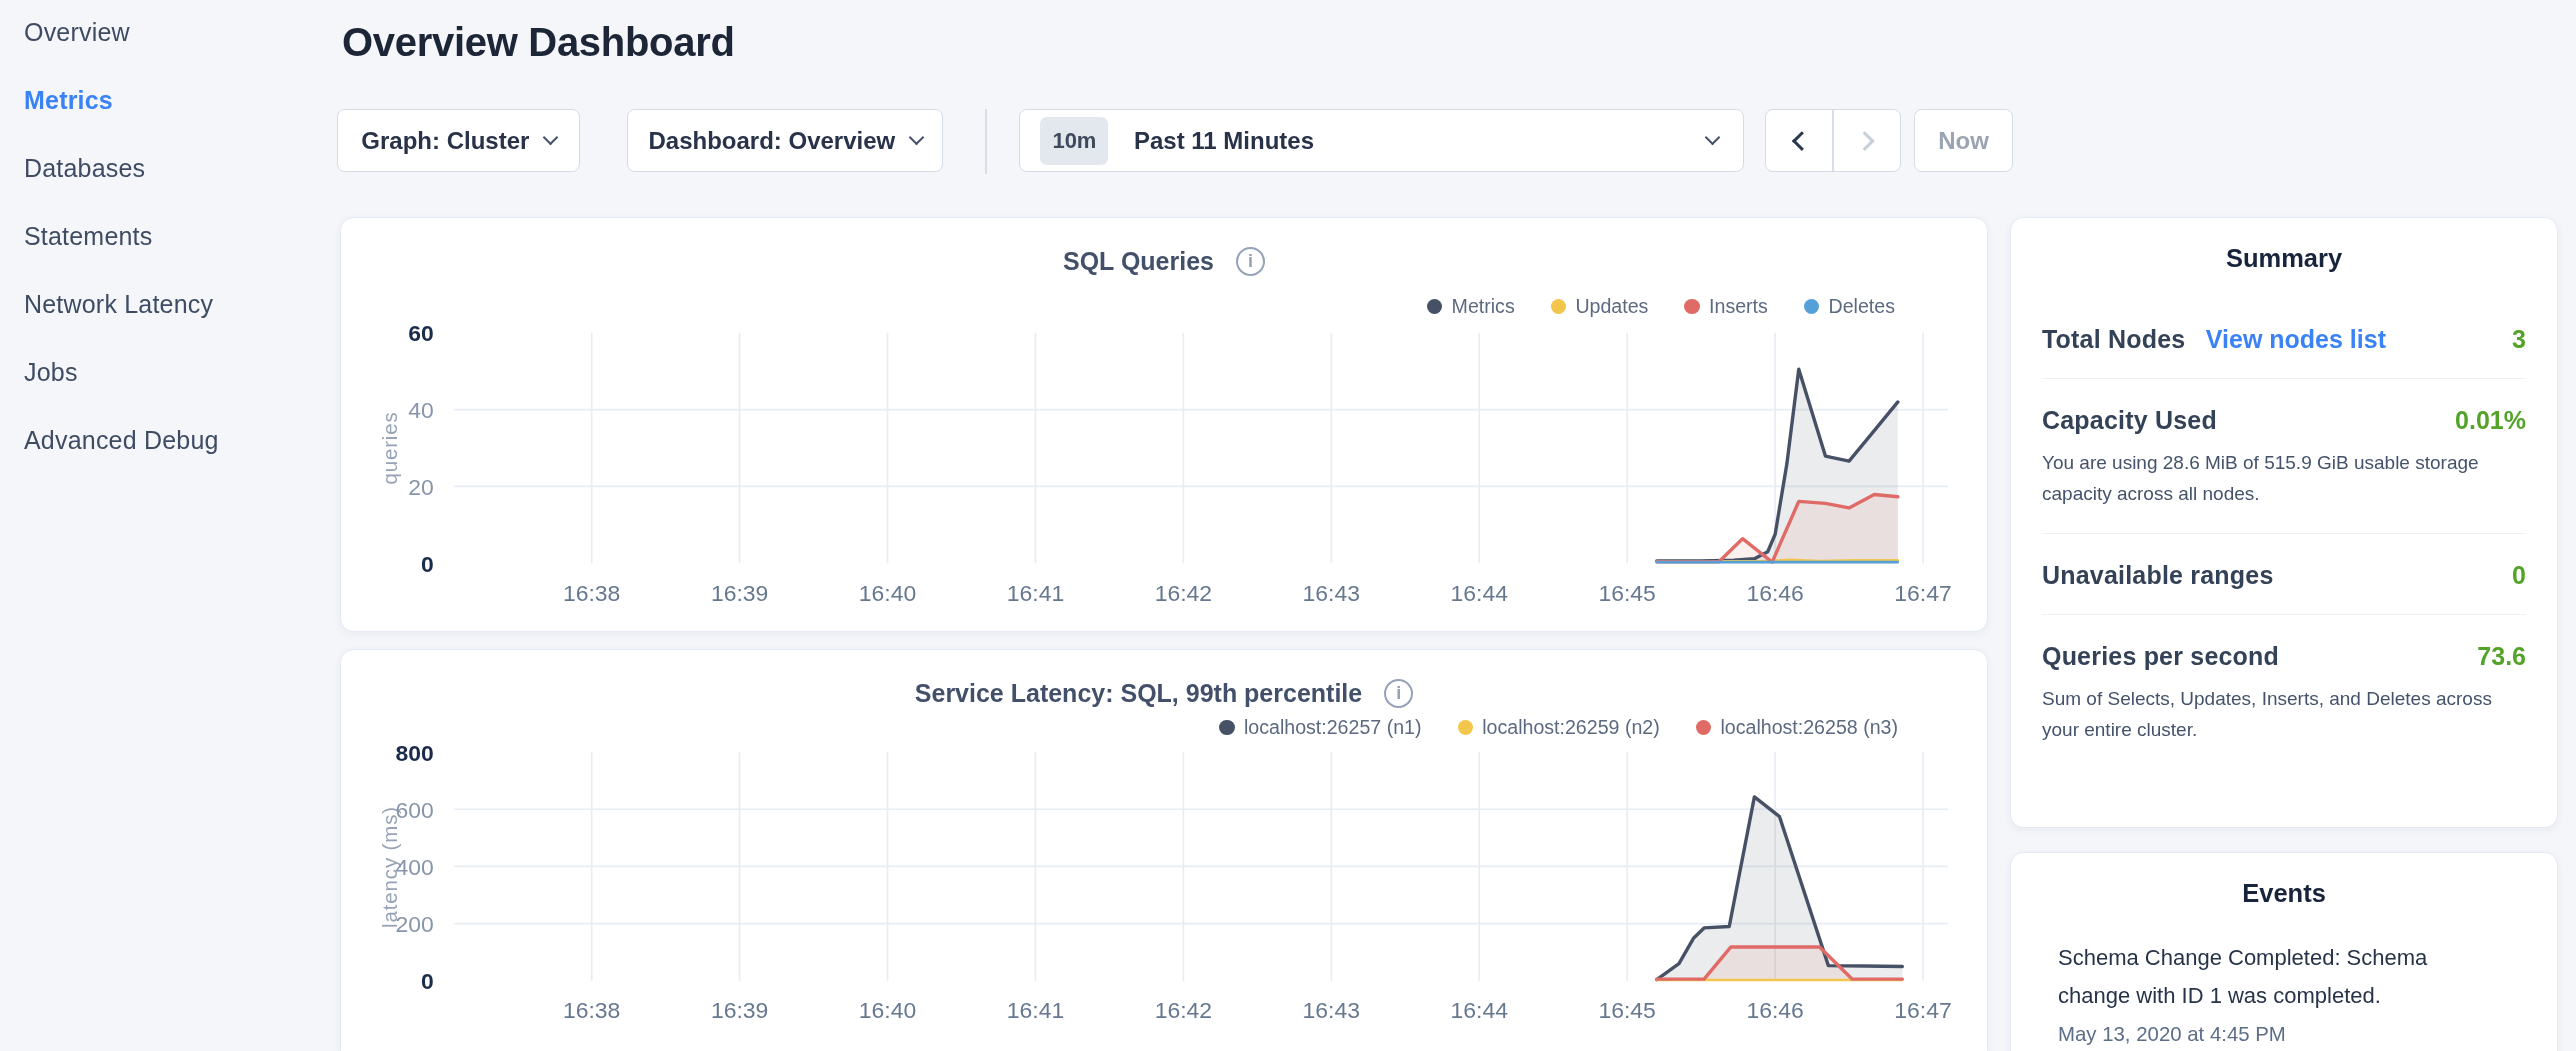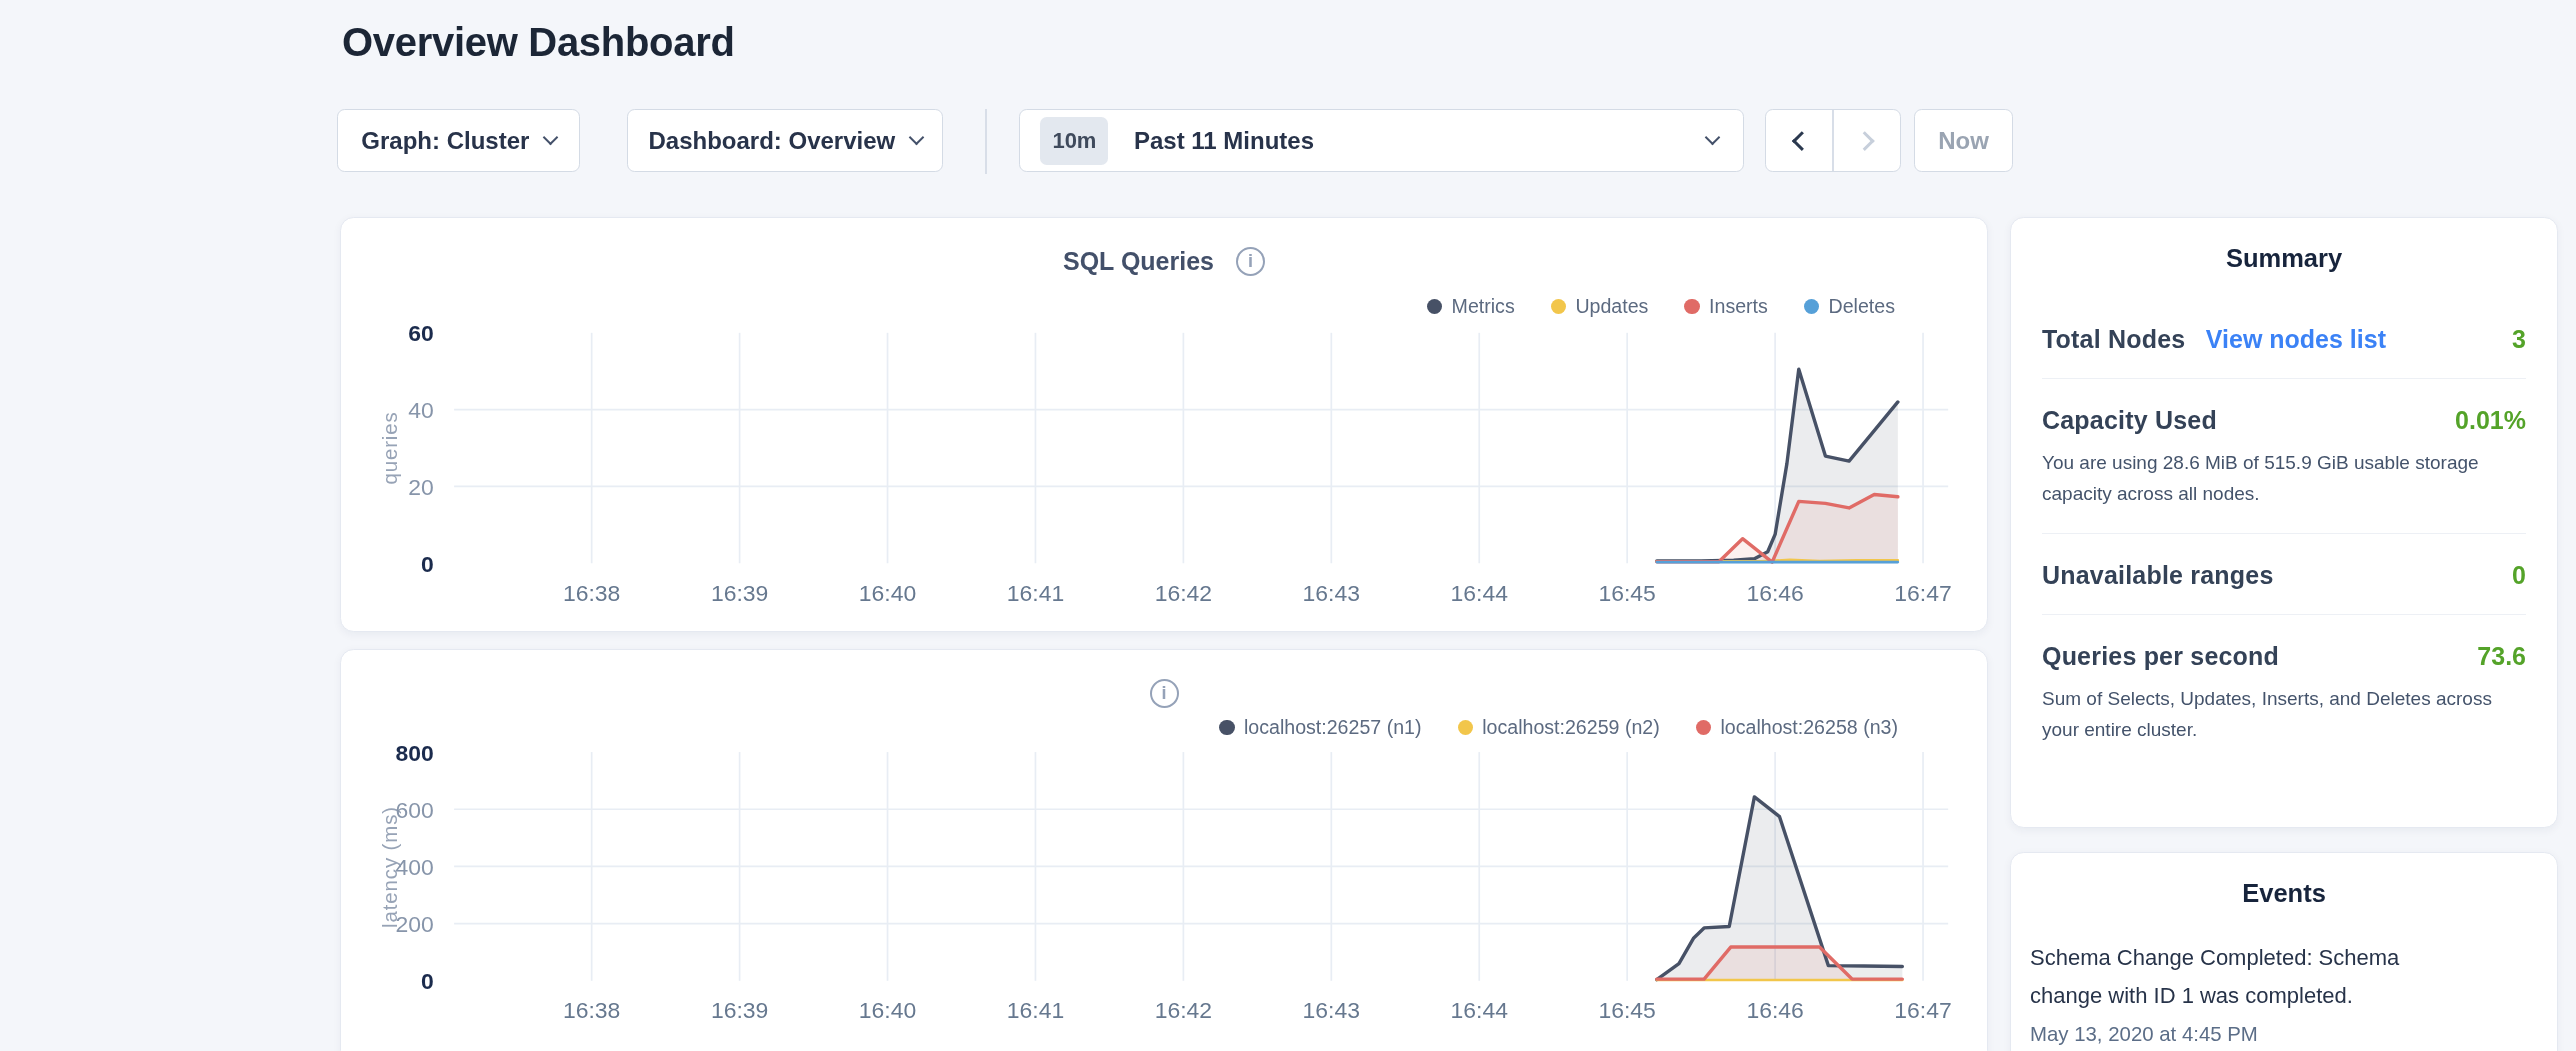--- a/index.html
+++ b/index.html
@@ -89,29 +89,38 @@
   .sum-row { padding: 27px 0 24px 0; }
   .sum-row + .sum-row { border-top: 1.7px solid #edf0f5; }
   .sum-head { display: flex; align-items: baseline; }
   .sum-label { font-size: 25px; font-weight: 700; color: #344257; letter-spacing: 0.2px; }
   .sum-link { font-size: 25px; font-weight: 600; color: #3b82f6; margin-left: 20.4px; cursor: pointer; }
   .sum-value { margin-left: auto; font-size: 25px; font-weight: 700; color: #54a329; }
   .sum-desc { margin-top: 12px; font-size: 19px; line-height: 31px; color: #44536b; }
   .sum-spacer { margin-top: 25.5px; }
 
   
-  .events-body { padding: 0 19px; }
+  .events-body { padding: 0 19px; margin-left: 28px; }
   .event-text { margin-top: 31px; font-size: 22px; line-height: 38px; color: #273349; max-width: 429px; }
   .event-time { margin-top: 8.5px; font-size: 20.4px; color: #5b6d87; }
 </style>
 </head>
 <body>
 
 <div class="page">
 
+  <nav class="sidebar">
+    <div class="nav-item">Overview</div>
+    <div class="nav-item active">Metrics</div>
+    <div class="nav-item">Databases</div>
+    <div class="nav-item">Statements</div>
+    <div class="nav-item">Network Latency</div>
+    <div class="nav-item">Jobs</div>
+    <div class="nav-item">Advanced Debug</div>
+  </nav>
 
   <h1 class="main-title">Overview Dashboard</h1>
 
   <div class="ctrl" style="left:337px; width:243px;">
     <span>Graph: Cluster</span>
     <span class="chev-down"></span>
   </div>
   <div class="ctrl" style="left:627px; width:316px;">
     <span>Dashboard: Overview</span>
     <span class="chev-down"></span>
@@ -190,20 +199,21 @@
         <polygon points="1547.2980198019804,404.1933333333333 1620.361386138614,404.1933333333333 1648.1950495049507,377.0933333333333 1682.9871287128713,404.645 1714.3,333.28166666666664 1745.6128712871289,335.53999999999996 1773.4465346534655,340.96 1803.019801980198,325.1516666666667 1830.8534653465347,327.8616666666667 1830.8534653465347,406 1547.2980198019804,406" fill="rgba(224,107,102,0.10)" stroke="none"></polygon>
         <polyline points="1547.2980198019804,403.29 1599.4861386138614,403.29 1637.7574257425745,402.38666666666666 1662.111881188119,400.58 1677.7683168316835,392.45 1686.4663366336633,372.125 1700.3831683168316,288.56666666666666 1714.3,177.90833333333333 1745.6128712871289,279.985 1773.4465346534655,285.8566666666667 1804.759405940594,247.91666666666666 1830.8534653465347,216.3" fill="none" stroke="#475166" stroke-width="4" stroke-linejoin="round" stroke-linecap="round"></polyline>
         <polyline points="1547.2980198019804,403.7416666666667 1669.070297029703,403.7416666666667 1703.8623762376237,401.935 1738.6544554455447,403.29 1782.1445544554456,402.38666666666666 1830.8534653465347,402.38666666666666" fill="none" stroke="#f2c64b" stroke-width="3" stroke-linejoin="round" stroke-linecap="round"></polyline>
         <polyline points="1547.2980198019804,404.1933333333333 1620.361386138614,404.1933333333333 1648.1950495049507,377.0933333333333 1682.9871287128713,404.645 1714.3,333.28166666666664 1745.6128712871289,335.53999999999996 1773.4465346534655,340.96 1803.019801980198,325.1516666666667 1830.8534653465347,327.8616666666667" fill="none" stroke="#e06b66" stroke-width="4" stroke-linejoin="round" stroke-linecap="round"></polyline>
         <polyline points="1547.2980198019804,404.645 1830.8534653465347,404.645" fill="none" stroke="#56a0d8" stroke-width="3" stroke-linejoin="round" stroke-linecap="round"></polyline>
       </svg>
   </section>
 
   <section class="card" style="left:340px; top:649px; width:1648px; height:415px;">
     <div class="chart-title-row">
+      <h3 class="chart-title">Service Latency: SQL, 99th percentile</h3>
       <span class="info-icon">i</span>
     </div>
     <div class="legend" style="top:66px; right:89px;">
         <div class="legend-item">
           <span class="dot" style="background: rgb(71, 81, 102);"></span>
           <span>localhost:26257 (n1)</span>
         </div>
         <div class="legend-item">
           <span class="dot" style="background: rgb(242, 198, 75);"></span>
           <span>localhost:26259 (n2)</span>

